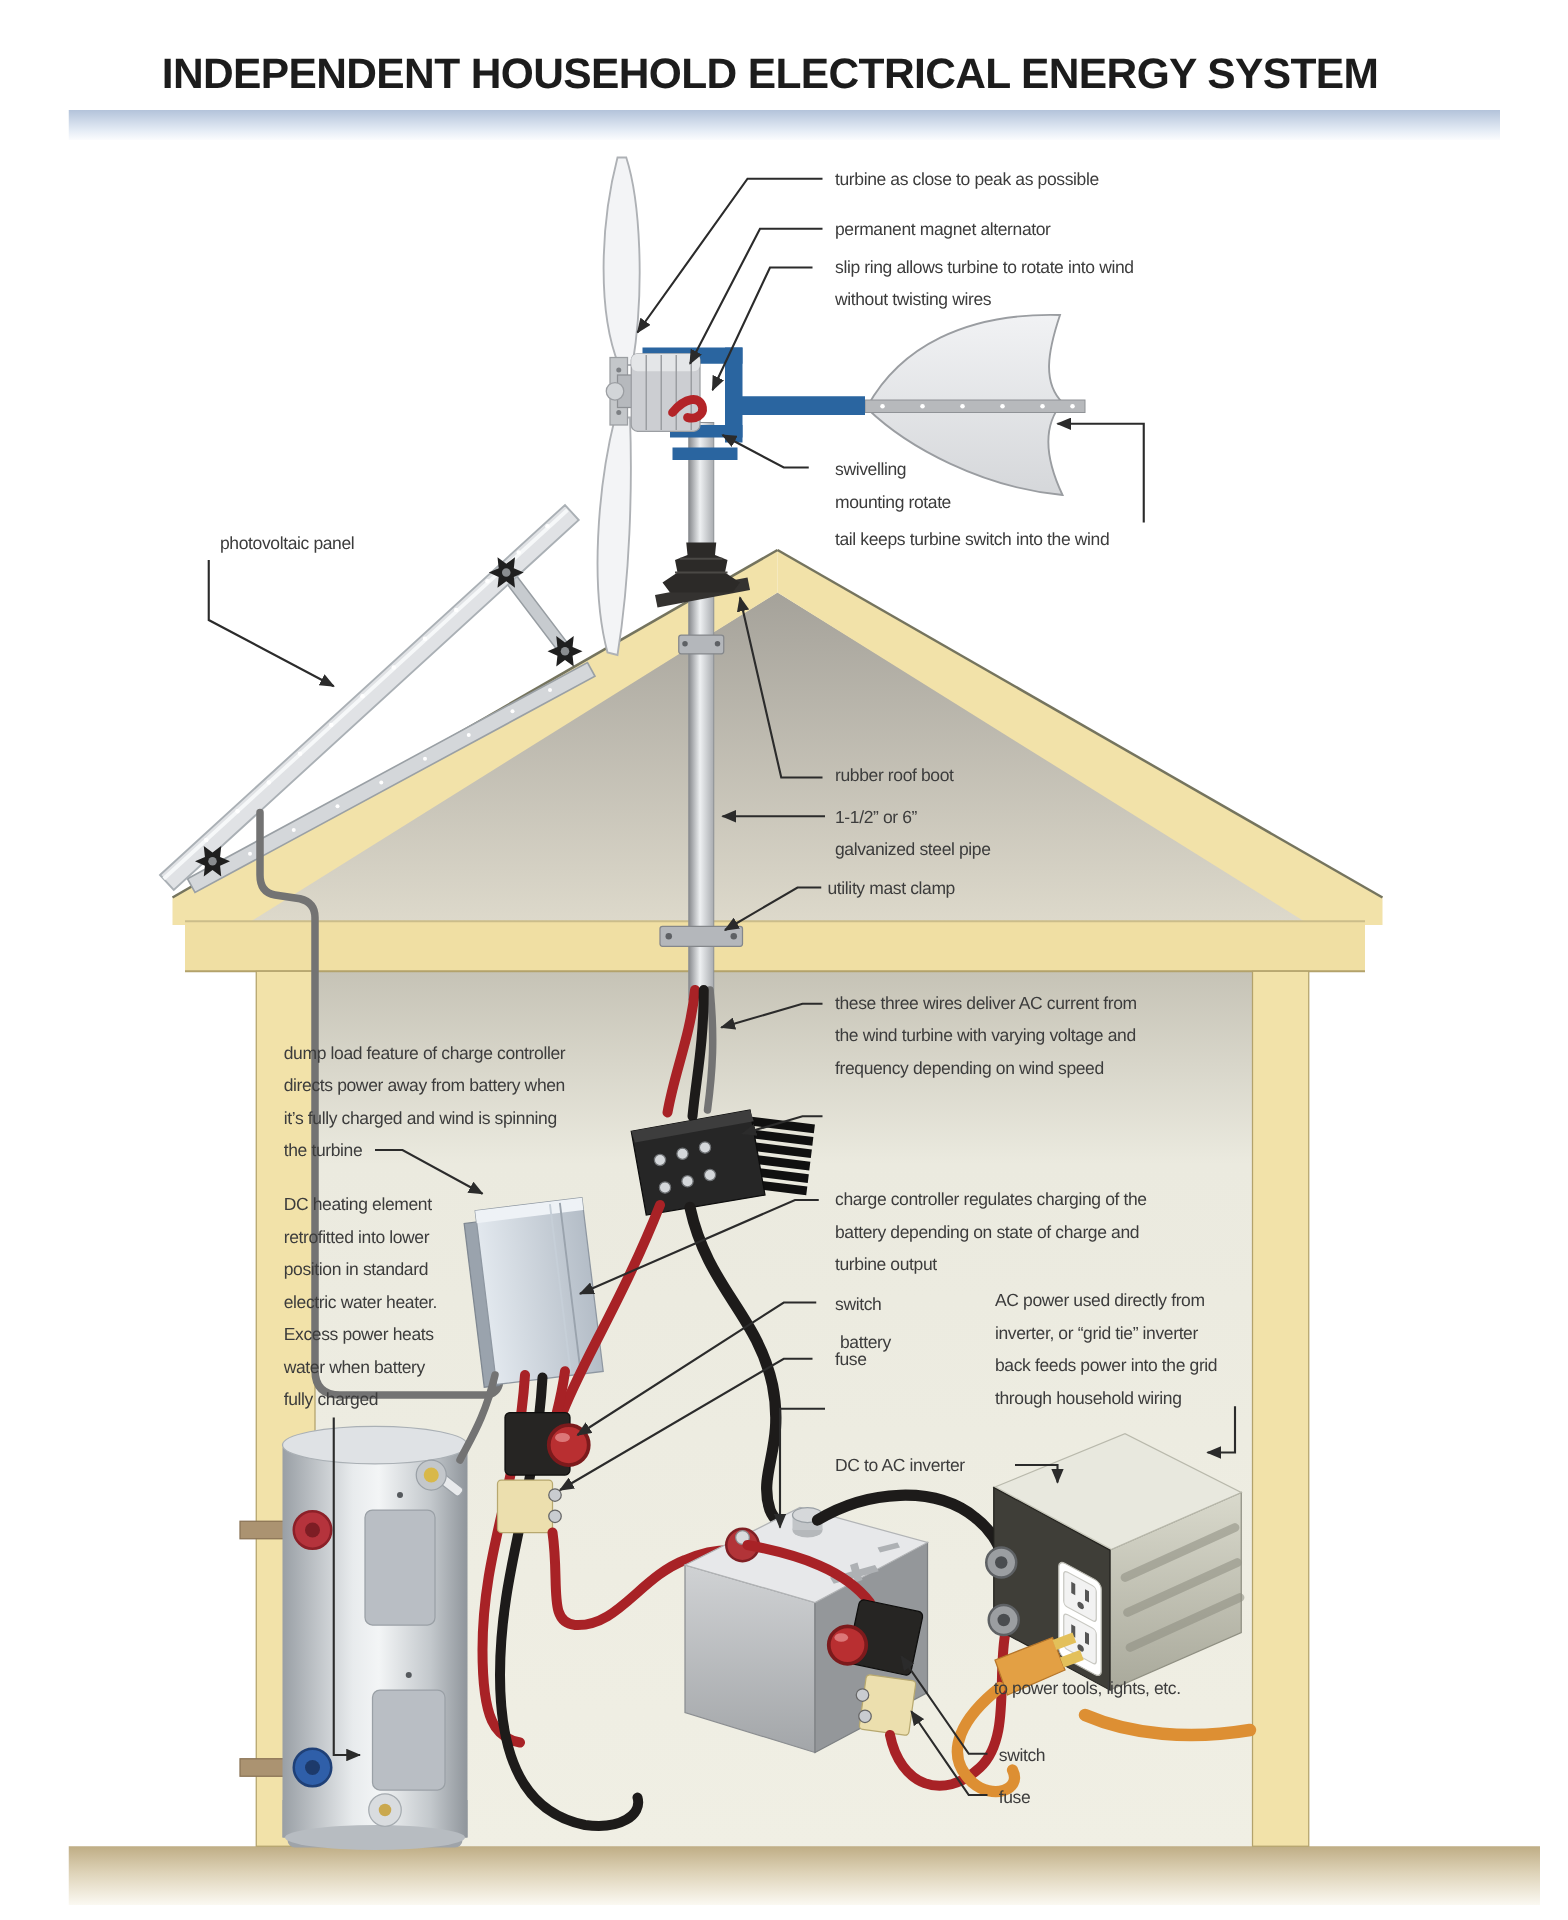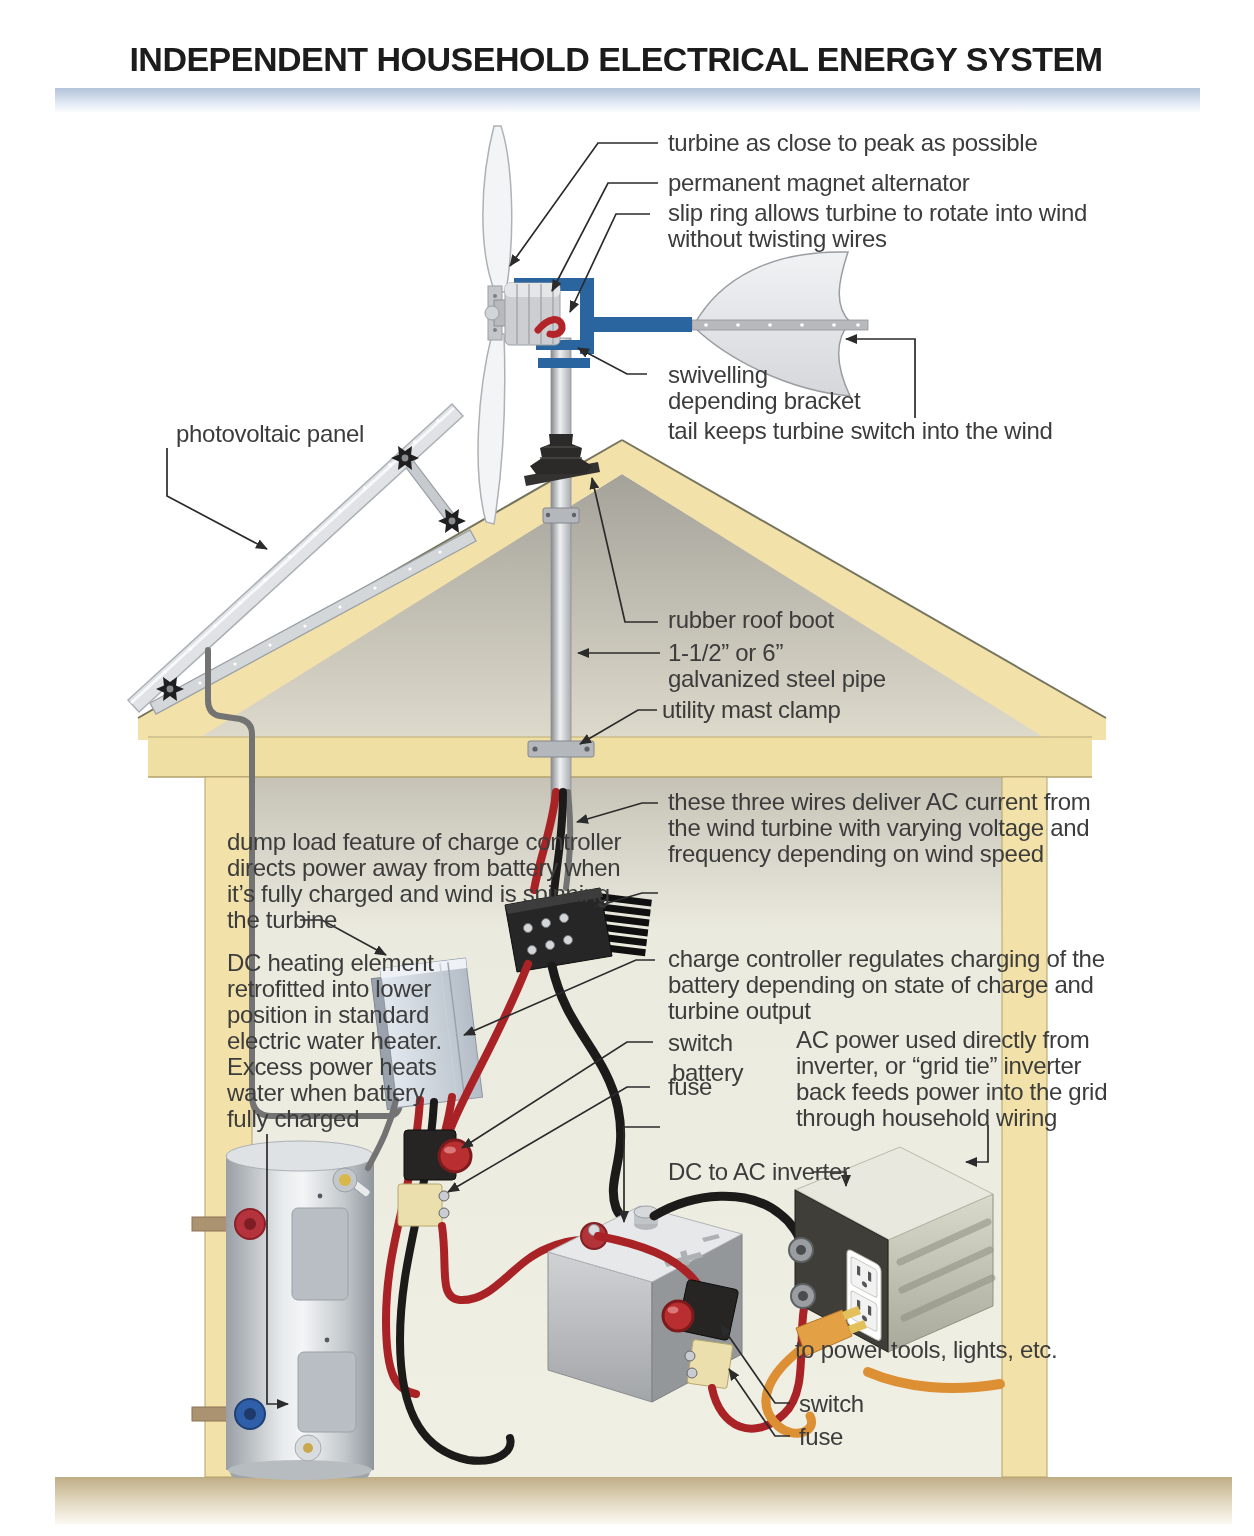--- a/index.html
+++ b/index.html
@@ -3,21 +3,21 @@
 <meta charset="utf-8">
 <style>
   html,body{margin:0;padding:0;background:#fff;}
   #page{position:relative;width:1232px;height:1536px;background:#ffffff;overflow:hidden;
         font-family:"Liberation Sans",sans-serif;}
   #title{position:absolute;left:0;top:40px;width:100%;text-align:center;
          font-size:34px;font-weight:bold;color:#1c1c1c;letter-spacing:-0.5px;}
   #hbar{position:absolute;left:55px;top:88px;width:1145px;height:24px;
         background:linear-gradient(#b3c3da,#e6edf6 70%,#fbfcfe);}
   svg.art{position:absolute;left:0;top:0;}
-  .lbl{position:absolute;font-size:24px;line-height:26px;color:#3c3c3c;
+  .lbl{position:absolute;font-size:14px;line-height:26px;color:#3c3c3c;
        letter-spacing:-0.3px;white-space:pre-line;}
 </style>
 </head>
 <body>
 
 <div id="page">
   <div id="title">INDEPENDENT HOUSEHOLD ELECTRICAL ENERGY SYSTEM</div>
   <div id="hbar"></div>
 
   <svg class="art" width="1254" height="1536" viewBox="0 0 1254 1536">
@@ -346,21 +346,21 @@
       <path d="M790,1403 L775,1403 L721,1325" marker-end="url(#ar)"></path>
       <path d="M790,1436 L775,1436 L729,1369" marker-end="url(#ar)"></path>
     </g>
   </svg>
 
   <div class="lbl" style="left:668px;top:130px">turbine as close to peak as possible</div>
   <div class="lbl" style="left:668px;top:170px">permanent magnet alternator</div>
   <div class="lbl" style="left:668px;top:200px">slip ring allows turbine to rotate into wind
 without twisting wires</div>
   <div class="lbl" style="left:668px;top:362px">swivelling
-depending bracket</div>
+mounting rotate</div>
   <div class="lbl" style="left:668px;top:418px">tail keeps turbine switch into the wind</div>
   <div class="lbl" style="left:176px;top:421px">photovoltaic panel</div>
   <div class="lbl" style="left:668px;top:607px">rubber roof boot</div>
   <div class="lbl" style="left:668px;top:640px">1-1/2” or 6”
 galvanized steel pipe</div>
   <div class="lbl" style="left:662px;top:697px">utility mast clamp</div>
   <div class="lbl" style="left:668px;top:789px">these three wires deliver AC current from
 the wind turbine with varying voltage and
 frequency depending on wind speed</div>
   <div class="lbl" style="left:668px;top:946px">charge controller regulates charging of the

